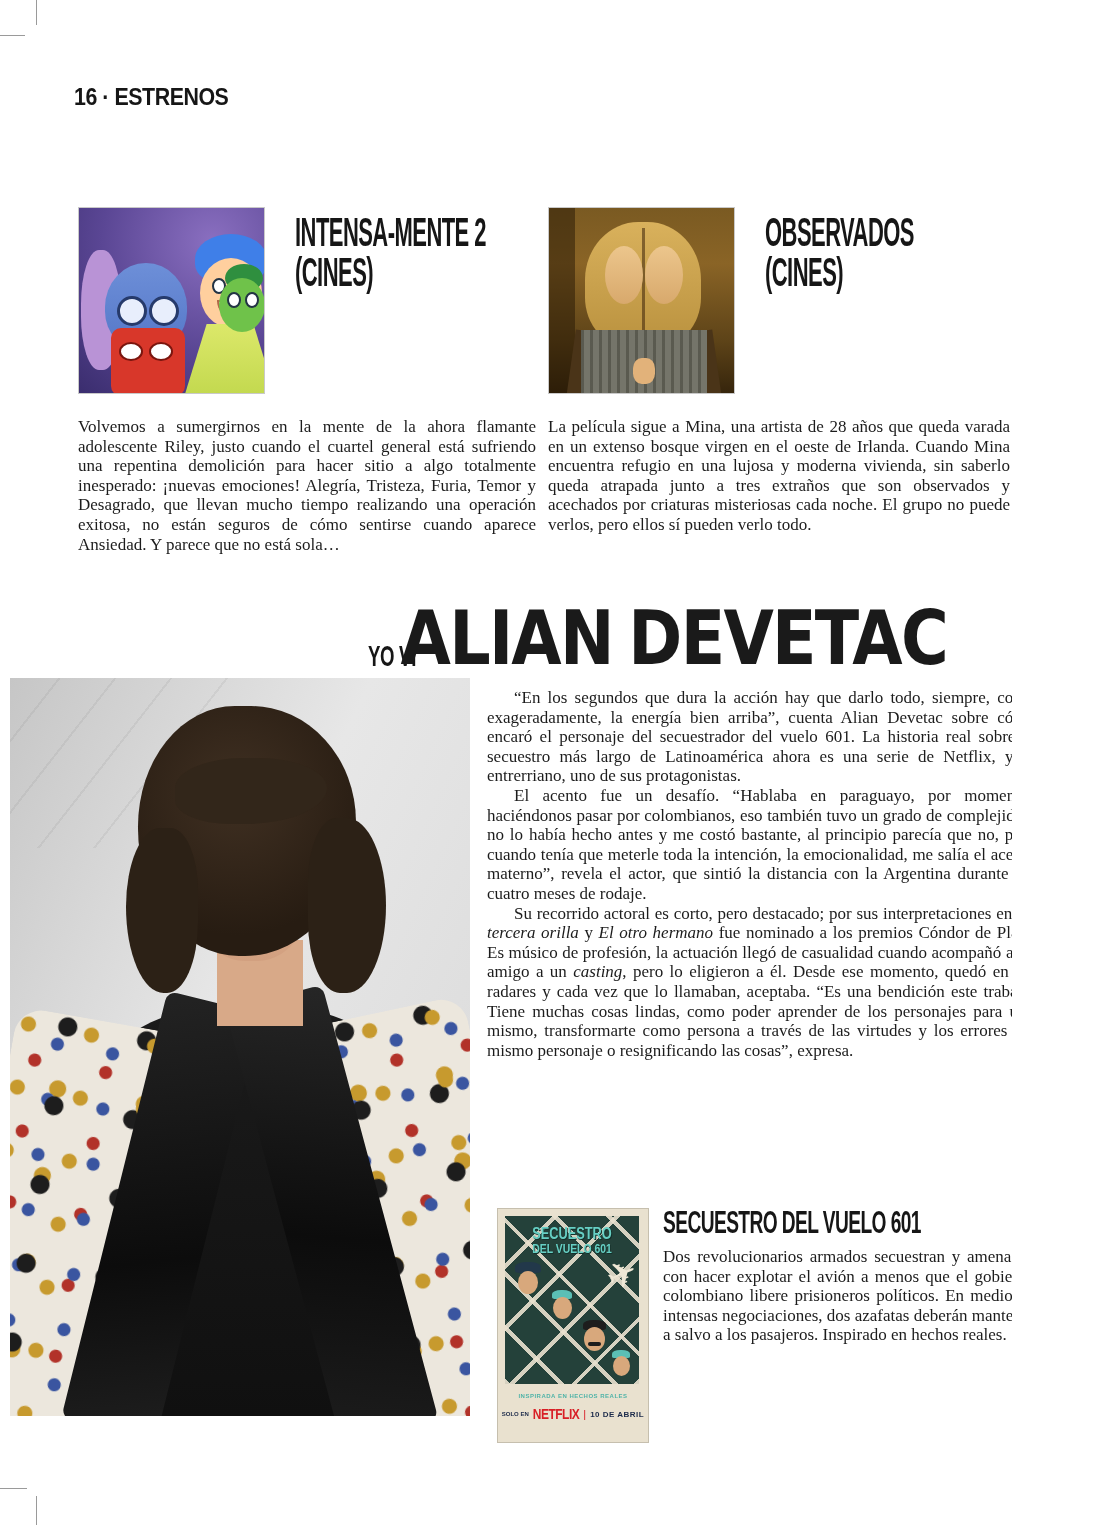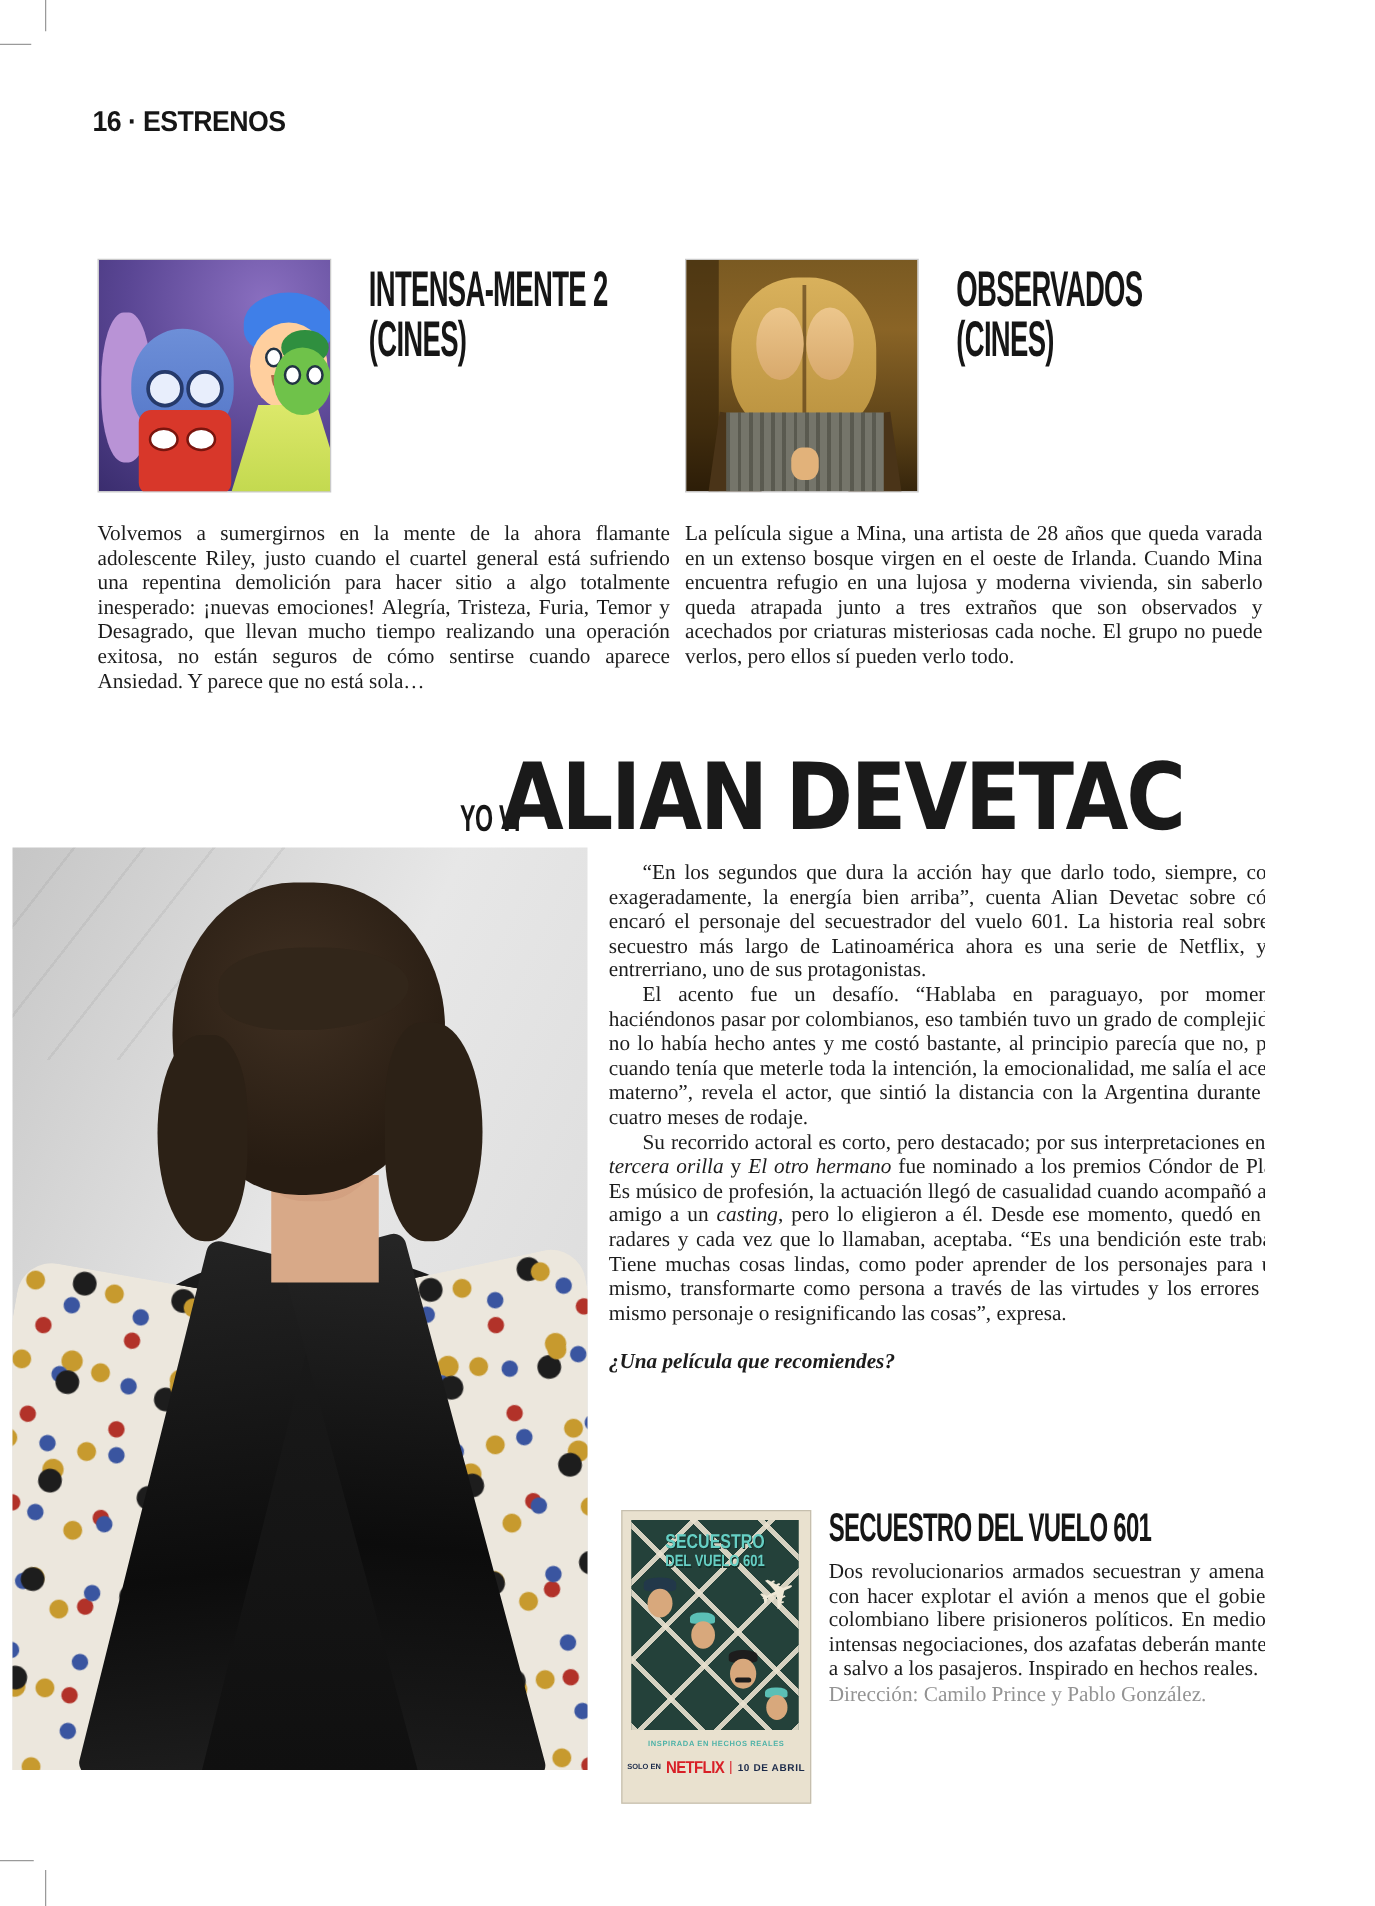--- a/index.html
+++ b/index.html
@@ -211,21 +211,20 @@
     <div class="hairL"></div>
     <div class="hairR"></div>
     <div class="fringe"></div>
   </div>
 
   <div class="abs serif-body article">
     <p>“En los segundos que dura la acción hay que darlo todo, siempre, como exageradamente, la energía bien arriba”, cuenta Alian Devetac sobre cómo encaró el personaje del secuestrador del vuelo 601. La historia real sobre el secuestro más largo de Latinoamérica ahora es una serie de Netflix, y el entrerriano, uno de sus protagonistas.</p>
     <p>El acento fue un desafío. “Hablaba en paraguayo, por momentos haciéndonos pasar por colombianos, eso también tuvo un grado de complejidad, no lo había hecho antes y me costó bastante, al principio parecía que no, pero cuando tenía que meterle toda la intención, la emocionalidad, me salía el acento materno”, revela el actor, que sintió la distancia con la Argentina durante los cuatro meses de rodaje.</p>
     <p><span>Su recorrido actoral es corto, pero destacado; por sus interpretaciones en </span><span class="ital">La tercera orilla</span><span> y </span><span class="ital">El otro hermano</span><span> fue nominado a los premios Cóndor de Plata. Es músico de profesión, la actuación llegó de casualidad cuando acompañó a un amigo a un </span><span class="ital">casting</span><span>, pero lo eligieron a él. Desde ese momento, quedó en los radares y cada vez que lo llamaban, aceptaba. “Es una bendición este trabajo. Tiene muchas cosas lindas, como poder aprender de los personajes para uno mismo, transformarte como persona a través de las virtudes y los errores del mismo personaje o resignificando las cosas”, expresa.</span></p>
     <div class="qa">
-      <p class="q">¿Una película que recomiendes?</p>
     </div>
   </div>
 
   <div class="abs poster">
     <div class="green">
       <div class="plane">✈</div>
       <div class="ptitle">
         <div class="l1">SECUESTRO</div>
         <div class="l2">DEL VUELO 601</div>
       </div>
@@ -255,17 +254,16 @@
       <span class="pdate">10 DE ABRIL</span>
     </div>
   </div>
 
   <div class="abs promo-text">
     <div class="cond promo-title">SECUESTRO DEL VUELO 601</div>
     <div class="serif-body promo-body">
       <p>Dos revolucionarios armados secuestran y amenazan con hacer explotar el avión a menos que el gobierno colombiano libere prisioneros políticos. En medio de intensas negociaciones, dos azafatas deberán mantener a salvo a los pasajeros. Inspirado en hechos reales.</p>
     </div>
     <div class="credits">
-      <div>Dirección: Camilo Prince y Pablo González.</div>
     </div>
   </div>
 
 </div>
 
 </body></html>

